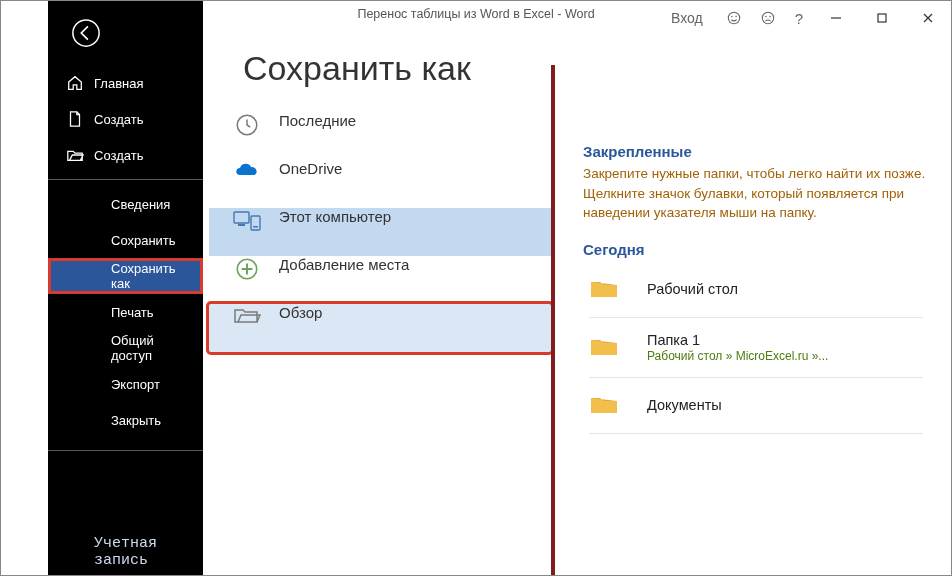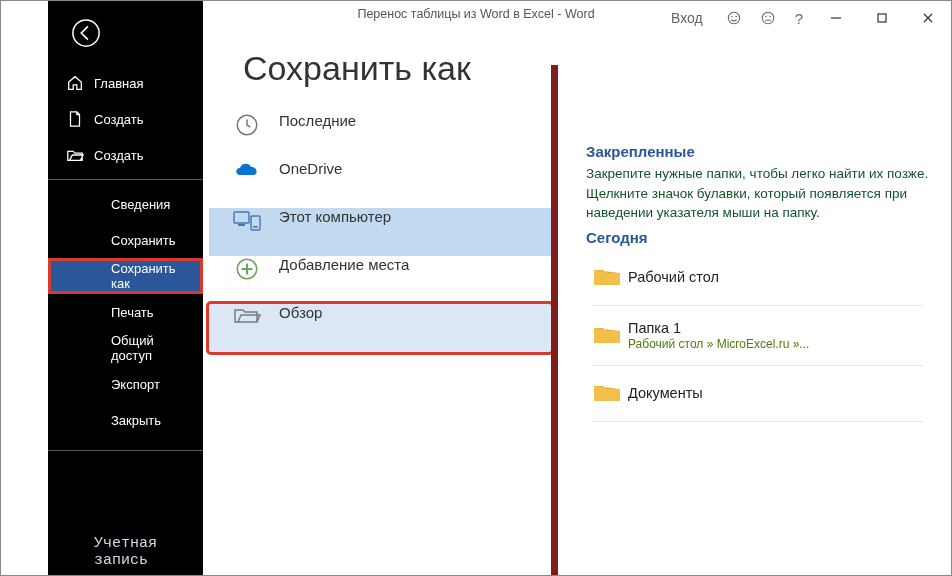--- a/index.html
+++ b/index.html
@@ -35,24 +35,24 @@
 
   
   .locations { width: 348px; padding: 0 0 0 6px; }
   .loc-list { margin-top: 6px; }
   .loc-item { display: flex; gap: 18px; height: 48px; padding: 0 12px 0 24px; cursor: pointer; color: #333; font-size: 15px; }
   .loc-item .ic { width: 28px; display:flex; justify-content:center; }
   .loc-item.selected { background: #c2d9ef; }
   .loc-item.highlight { background: #dbe7f4; outline: 3px solid #d93a2b; outline-offset: 0; border-radius: 2px; }
 
   
-  .right-col { flex: 1; padding: 78px 22px 0 28px; font-size: 13.5px; color: #333; border-left: 7px solid #7f1d1d; margin-top: 30px; }
+  .right-col { flex: 1; padding: 78px 22px 0 28px; font-size: 13.5px; color: #333; border-left: 4px solid #7f1d1d; margin-top: 30px; }
   .section-head { color: #2b579a; font-size: 15px; font-weight: 600; margin-bottom: 4px; }
-  .help-text { color: #14532d; line-height: 1.45; margin-bottom: 6px; }
-  .folder-row { display: flex; align-items: center; gap: 8px; padding: 14px 6px; cursor: pointer; }
+  .help-text { color: #a16207; line-height: 1.45; margin-bottom: 18px; }
+  .folder-row { display: flex; align-items: center; gap: 30px; padding: 14px 6px; cursor: pointer; }
   .folder-row .ic { width: 28px; }
   .folder-title { font-size: 14.5px; color: #222; }
   .folder-sub { color: #4d7c0f; font-size: 12px; margin-top: 1px; }
   .sep { height: 1px; background: #e6e6e6; margin: 0 6px; }
 
 </style>
 </head>
 <body>
 
 <div class="root">

